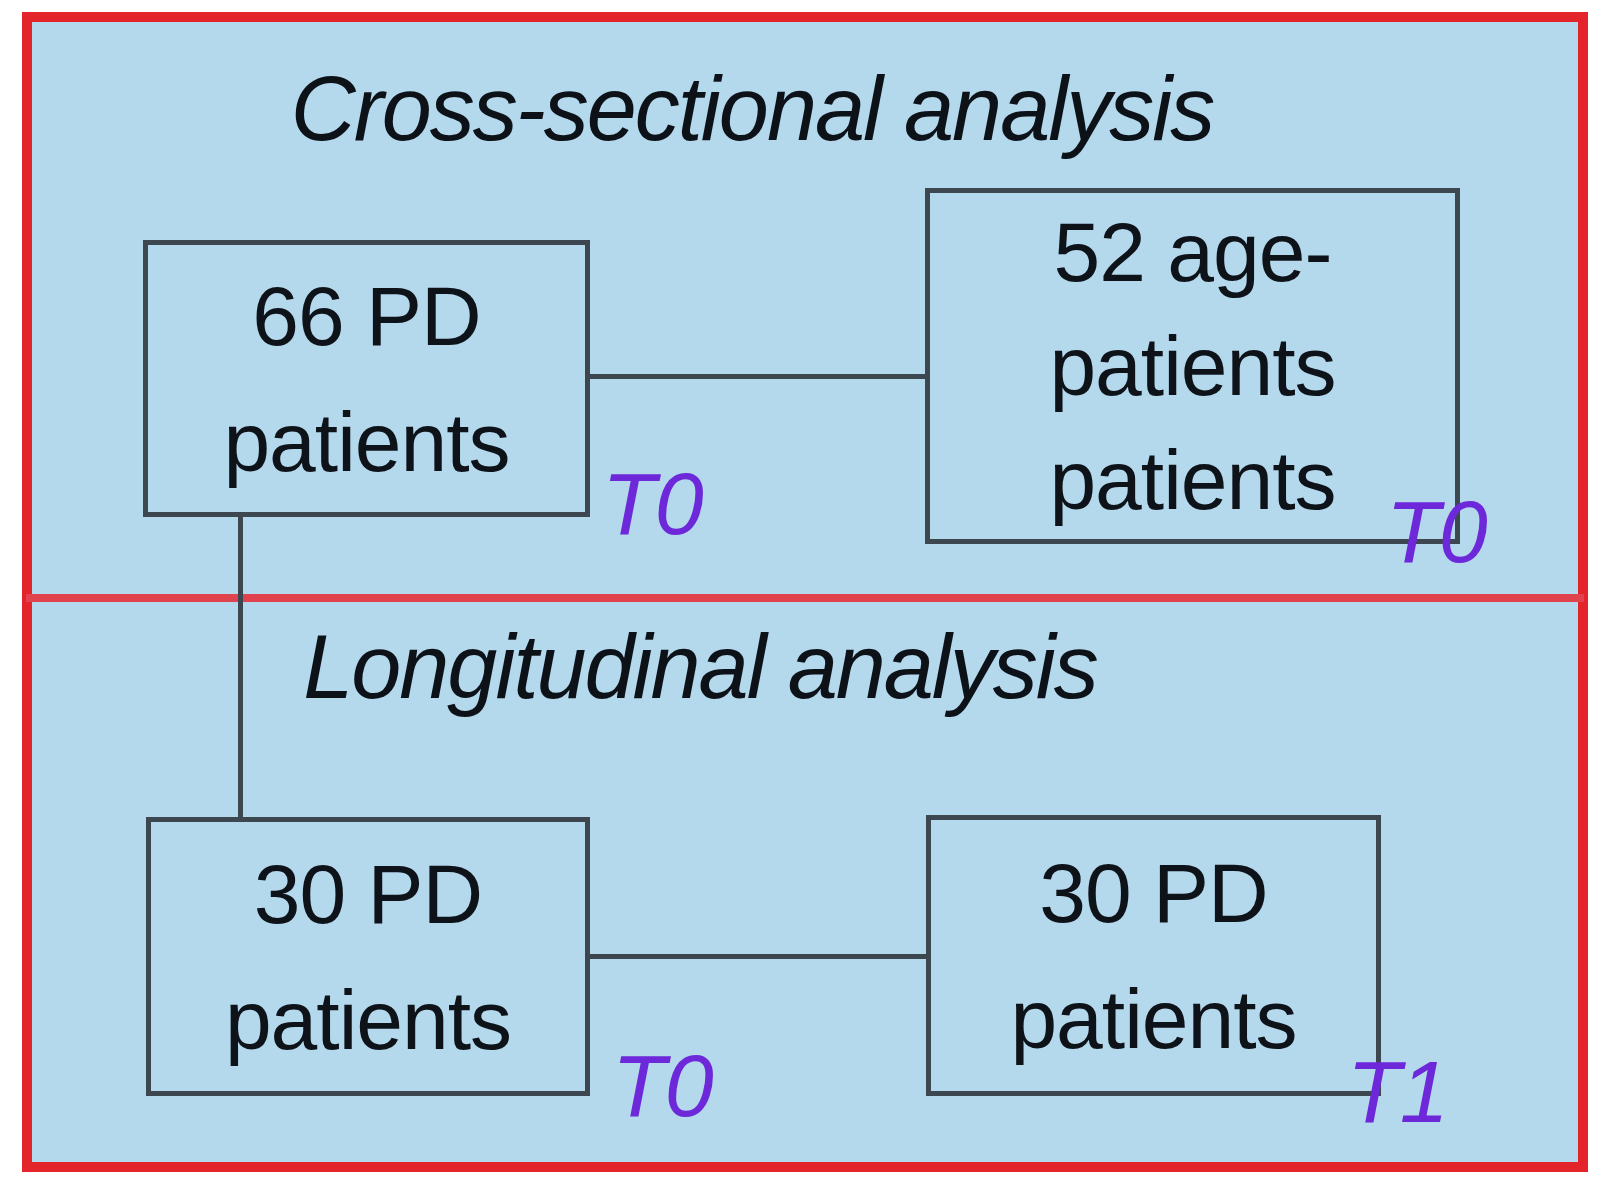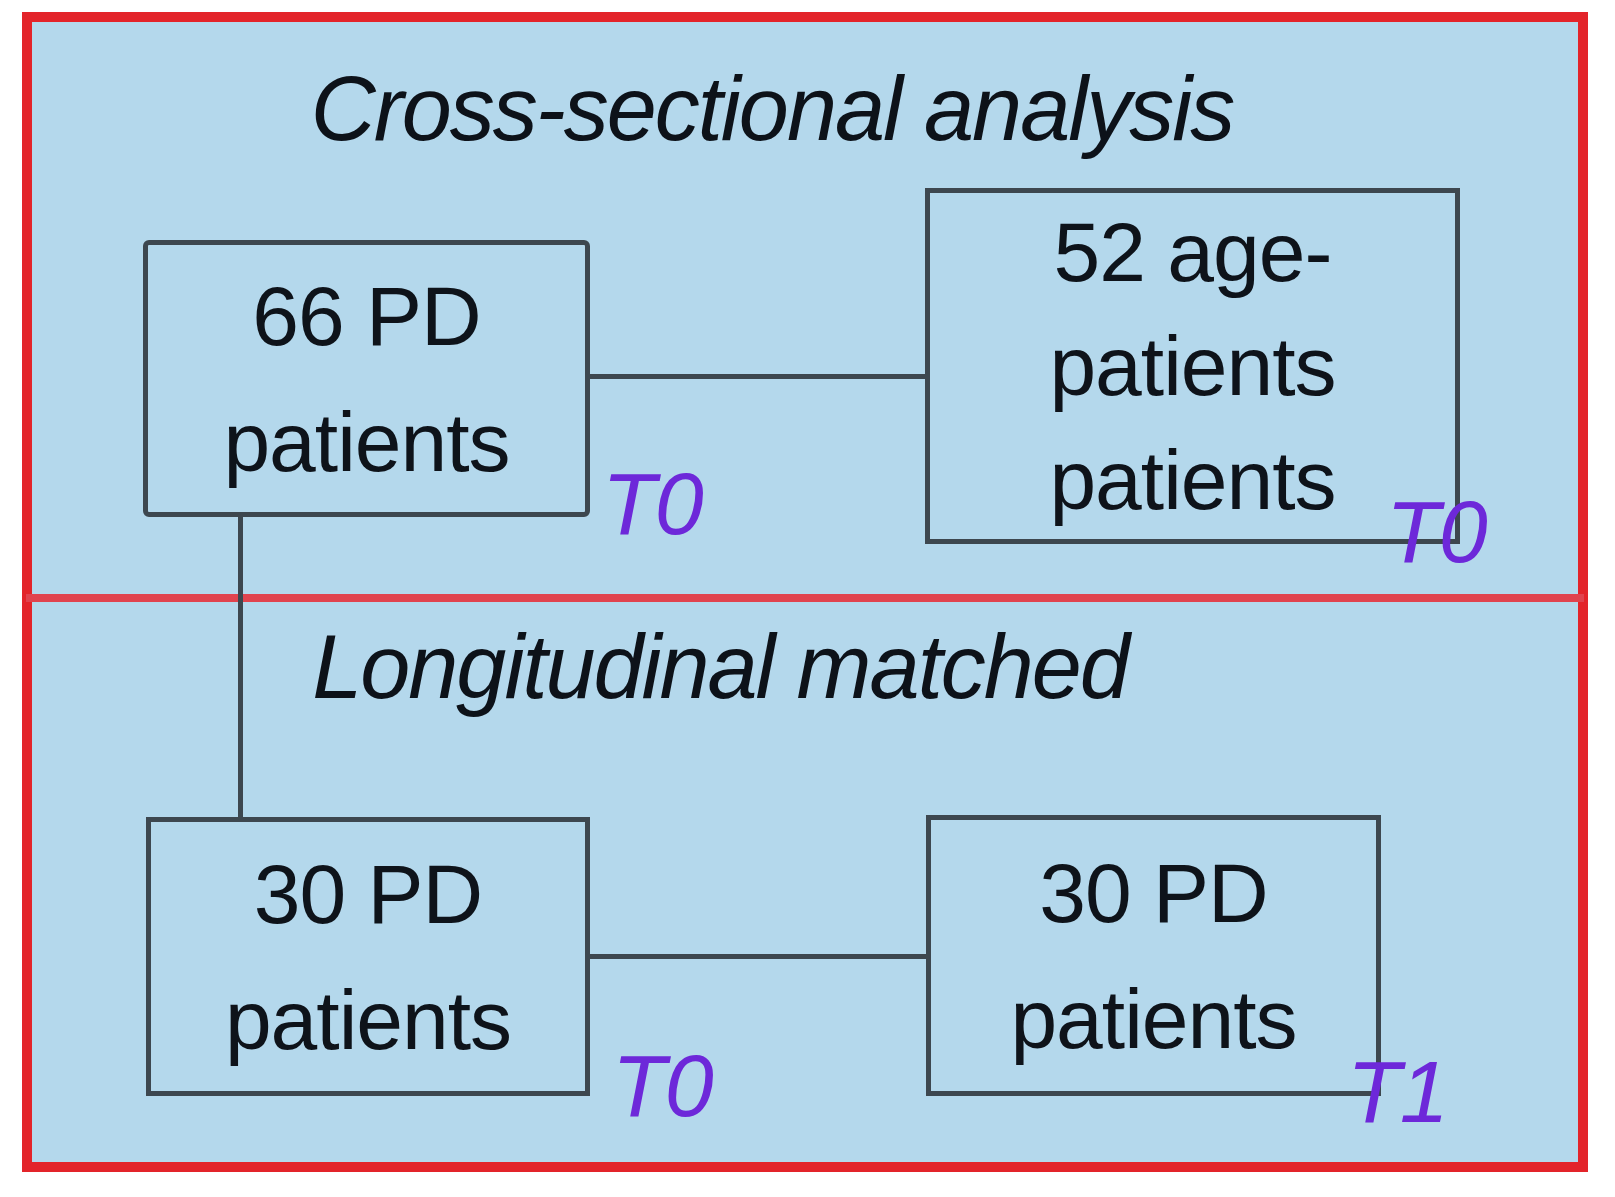--- a/index.html
+++ b/index.html
@@ -28,40 +28,39 @@
   }
   .section-title {
     position: absolute;
     transform: translateX(-50%);
     font-style: italic;
     font-size: 90px;
     letter-spacing: -2px;
     white-space: nowrap;
     color: #0d1219;
     line-height: 1.1;
-    margin-left: 20px;
   }
   .title-cross { left: 752px; top: 60px; }
   .title-long  { left: 700px; top: 618px; }
   .node {
     position: absolute;
     border: 5px solid #3d474f;
     box-sizing: border-box;
     display: flex;
     flex-direction: column;
     align-items: center;
     justify-content: center;
     text-align: center;
     font-size: 84px;
     letter-spacing: -1px;
     line-height: 1.5;
     color: #0e131a;
   }
   .node .bline { display: block; }
-  .box-66       { left: 143px; top: 240px; width: 447px; height: 277px; border-radius: 6px; }
+  .box-66       { left: 143px; top: 240px; width: 447px; height: 277px; }
   .box-52       { left: 925px; top: 188px; width: 535px; height: 356px; line-height: 1.36; }
   .box-30-left  { left: 146px; top: 817px; width: 444px; height: 279px; }
   .box-30-right { left: 926px; top: 815px; width: 455px; height: 281px; }
   .connector { position: absolute; background: #3d474f; }
   .conn-top    { left: 590px; top: 374px; width: 335px; height: 5px; }
   .conn-vert   { left: 238px; top: 515px; width: 5px;  height: 302px; }
   .conn-bottom { left: 590px; top: 954px; width: 336px; height: 5px; }
   .timepoint {
     position: absolute;
     font-style: italic;
@@ -80,21 +79,21 @@
 <body>
 
 <div class="stage">
 
   <div class="panel"></div>
 
   <div class="section-title title-cross">Cross-sectional analysis</div>
 
   <div class="divider"></div>
 
-  <div class="section-title title-long">Longitudinal matched</div>
+  <div class="section-title title-long">Longitudinal analysis</div>
 
   <div class="connector conn-top"></div>
   <div class="connector conn-vert"></div>
   <div class="connector conn-bottom"></div>
 
   <div class="node box-66">
     <span class="bline">66 PD</span>
     <span class="bline">patients</span>
   </div>
 

